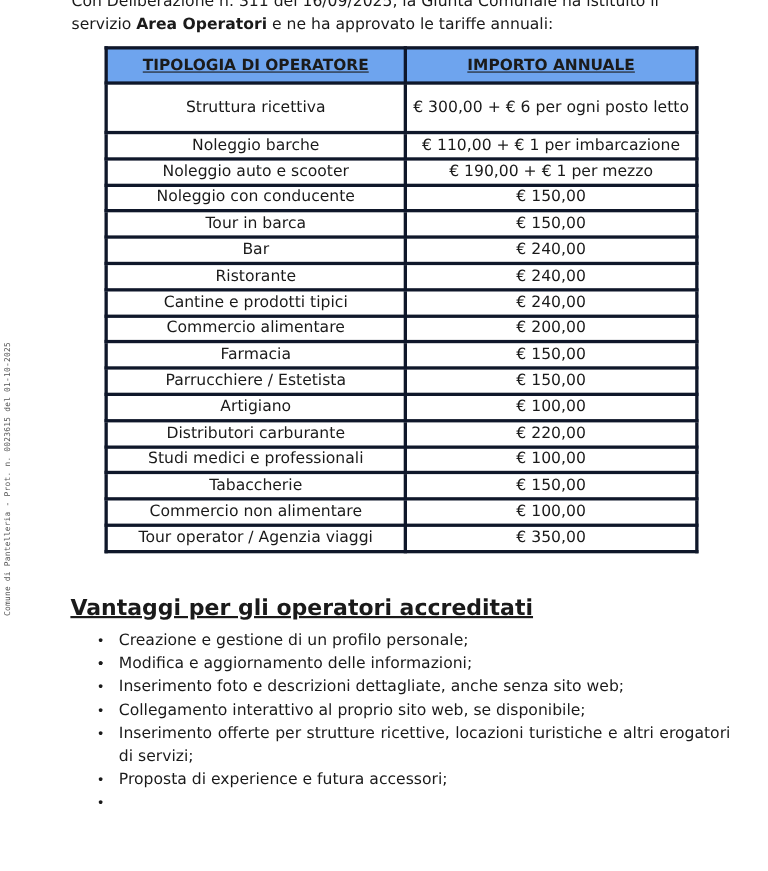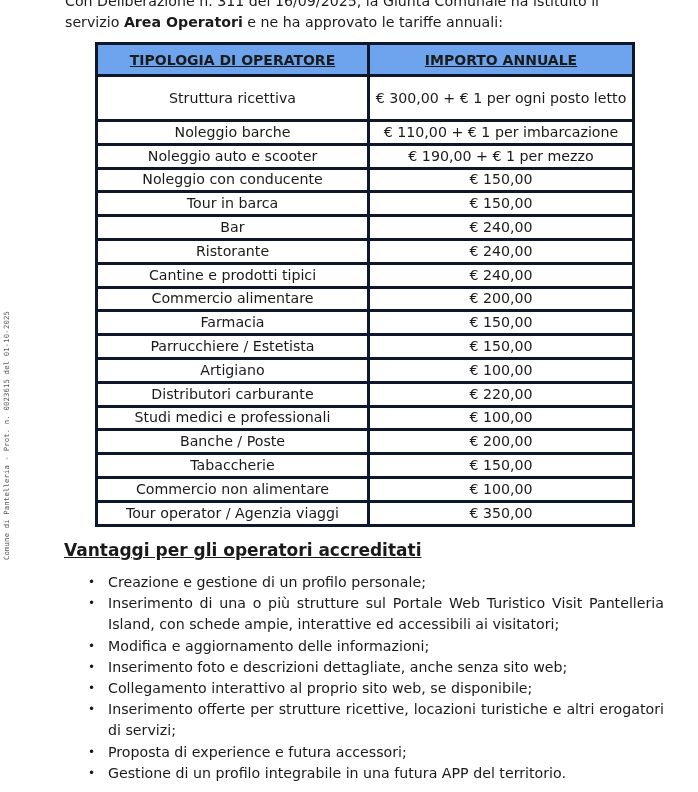--- a/index.html
+++ b/index.html
@@ -28,21 +28,21 @@
   }
   table.tariffe th {
     background:#6ea4ee; height:29px; font-weight:bold; text-decoration:underline;
     font-size:14px; color:#1b1b1b;
   }
   table.tariffe th.c1, table.tariffe td.c1 { width:261px; }
   table.tariffe td { height:20.8px; line-height:19px; }
   table.tariffe tr.tall td { height:42px; line-height:20px; }
   .heading {
     position:absolute; left:64px; top:540px;
-    font-size:17px; font-weight:bold; text-decoration:underline; color:#1a1a1a;
+    font-size:20px; font-weight:bold; text-decoration:underline; color:#1a1a1a;
   }
   ul.vantaggi {
     position:absolute; left:64px; top:572px; width:600px; margin:0; padding:0;
     list-style:none; font-size:14.2px; line-height:21.2px;
   }
   ul.vantaggi li { position:relative; padding-left:44px; text-align:justify; }
   ul.vantaggi li .bullet {
     position:absolute; left:24px; top:0; font-size:12px;
   }
 </style>
@@ -59,21 +59,21 @@
 <table class="tariffe">
   <thead>
     <tr>
       <th class="c1">TIPOLOGIA DI OPERATORE</th>
       <th>IMPORTO ANNUALE</th>
     </tr>
   </thead>
   <tbody>
     <tr class="tall">
         <td class="c1">Struttura ricettiva</td>
-        <td>€ 300,00 + € 1 per ogni posto letto</td>
+        <td>€ 300,00 + € 6 per ogni posto letto</td>
       </tr>
     <tr>
         <td class="c1">Noleggio barche</td>
         <td>€ 110,00 + € 1 per imbarcazione</td>
       </tr>
     <tr>
         <td class="c1">Noleggio auto e scooter</td>
         <td>€ 190,00 + € 1 per mezzo</td>
       </tr>
     <tr>
@@ -114,42 +114,38 @@
       </tr>
     <tr>
         <td class="c1">Distributori carburante</td>
         <td>€ 220,00</td>
       </tr>
     <tr>
         <td class="c1">Studi medici e professionali</td>
         <td>€ 100,00</td>
       </tr>
     <tr>
-        <td class="c1">Banche / Poste</td>
-        <td>€ 200,00</td>
-      </tr>
-    <tr>
         <td class="c1">Tabaccherie</td>
         <td>€ 150,00</td>
       </tr>
     <tr>
         <td class="c1">Commercio non alimentare</td>
         <td>€ 100,00</td>
       </tr>
     <tr>
         <td class="c1">Tour operator / Agenzia viaggi</td>
         <td>€ 350,00</td>
       </tr>
   </tbody>
 </table>
 
 <div class="heading">Vantaggi per gli operatori accreditati</div>
 
 <ul class="vantaggi">
   <li><span class="bullet">•</span><span>Creazione e gestione di un profilo personale;</span></li>
-  <li><span class="bullet">•</span><span>Inserimento di una o più strutture sul Portale Web Turistico Visit Pantelleria Island, con schede ampie, interattive ed accessibili ai visitatori;</span></li>
+  <li><span class="bullet">•</span></li>
   <li><span class="bullet">•</span><span>Modifica e aggiornamento delle informazioni;</span></li>
   <li><span class="bullet">•</span><span>Inserimento foto e descrizioni dettagliate, anche senza sito web;</span></li>
   <li><span class="bullet">•</span><span>Collegamento interattivo al proprio sito web, se disponibile;</span></li>
   <li><span class="bullet">•</span><span>Inserimento offerte per strutture ricettive, locazioni turistiche e altri erogatori di servizi;</span></li>
   <li><span class="bullet">•</span><span>Proposta di experience e futura accessori;</span></li>
-  <li><span class="bullet">•</span><span>Gestione di un profilo integrabile in una futura APP del territorio.</span></li>
+  <li><span class="bullet">•</span></li>
 </ul>
 
 </body></html>

